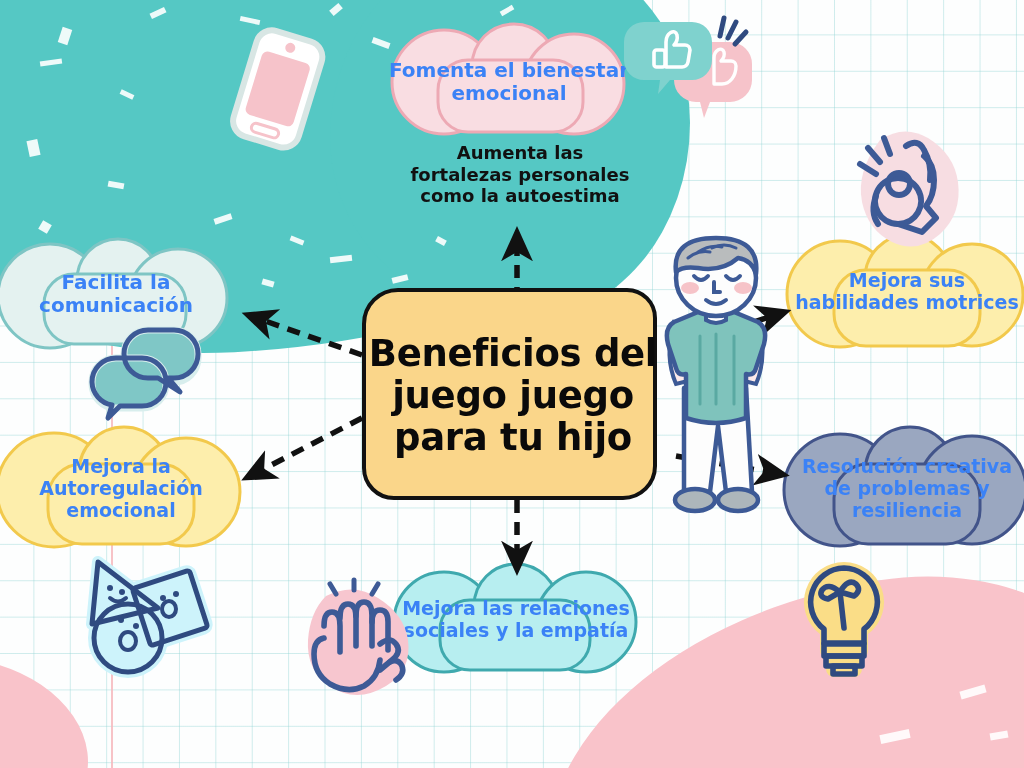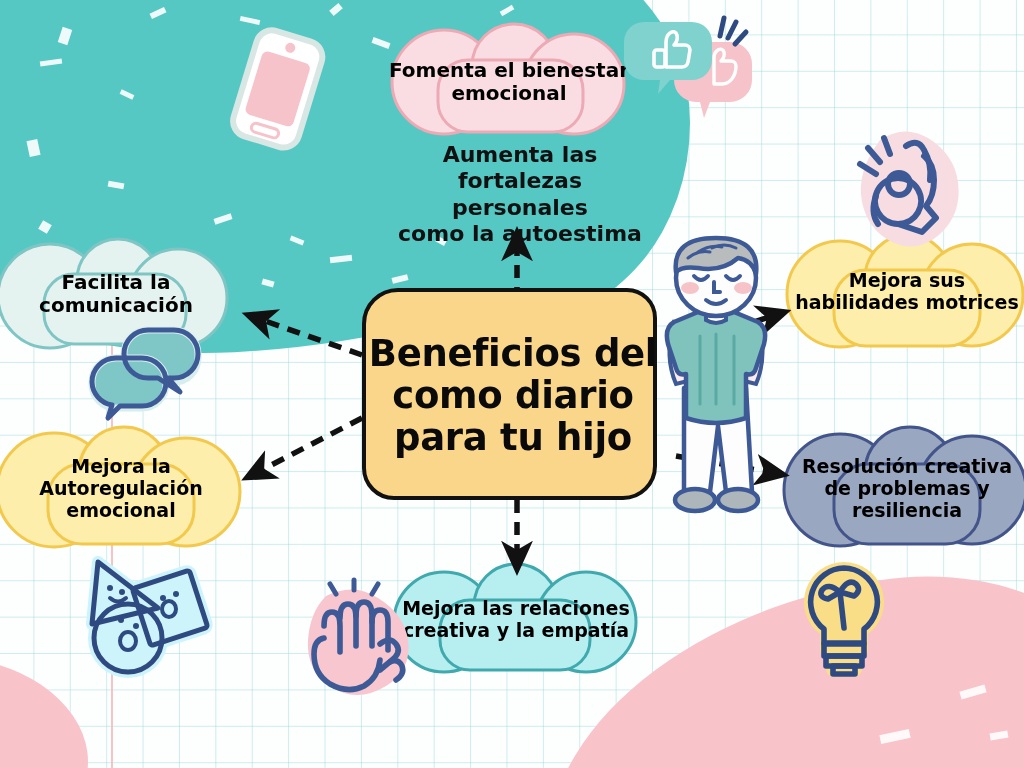--- a/index.html
+++ b/index.html
@@ -49,21 +49,21 @@
     transform:rotate(8deg);
   }
 
   
   .cloud{position:absolute;}
   .cloud svg{position:absolute;left:0;top:0;overflow:visible;}
   .cloud .ctext{
     position:absolute;left:0;top:0;width:100%;height:100%;
     display:flex;align-items:center;justify-content:center;
     text-align:center;line-height:1.16;
-    font-weight:700;color:#000000;
+    font-weight:700;color:#3b82f6;
     padding:0 6px;box-sizing:border-box;
     white-space:pre-line;
   }
 
   
   .center-card{
     position:absolute;left:362px;top:288px;width:295px;height:212px;
     background:#fad68a;
     border:4px solid #111;
     border-radius:36px 30px 34px 32px;
@@ -198,25 +198,25 @@
   <div class="cloud" style="left:382px;top:564px;width:268px;height:110px;">
     <svg width="268" height="110" viewBox="0 0 268 110">
       <g fill="#b7eef0" stroke="#3fa9ae" stroke-width="3">
         <circle cx="62" cy="58" r="50"></circle>
         <circle cx="134" cy="42" r="42"></circle>
         <circle cx="204" cy="58" r="50"></circle>
         <rect x="58" y="36" width="150" height="70" rx="30"></rect>
       </g>
     </svg>
     <div class="ctext" style="font-size:19px;">Mejora las relaciones
-creativa y la empatía</div>
-  </div>
-
-
-  <div class="free-text" style="left:392px;top:142px;width:256px;font-size:22px;">Aumenta las
+sociales y la empatía</div>
+  </div>
+
+
+  <div class="free-text" style="left:392px;top:142px;width:256px;font-size:18px;">Aumenta las
 fortalezas personales
 como la autoestima</div>
 
   <svg class="arrows" width="1024" height="768" viewBox="0 0 1024 768">
     <defs>
       <marker id="ah" markerWidth="7" markerHeight="7" refX="4.6" refY="3.2" orient="auto">
         <path d="M0,0.3 L6.4,3.2 L0,6.1 L1.7,3.2 Z" fill="#111"></path>
       </marker>
     </defs>
     <g stroke="#111" stroke-width="5.5" stroke-dasharray="13 9" fill="none" marker-end="url(#ah)">
@@ -230,21 +230,21 @@
       <path d="M672,348 L782,313"></path>
 
       <path d="M676,456 L780,474"></path>
 
       <path d="M517,500 L517,566"></path>
     </g>
   </svg>
 
   <div class="center-card"></div>
   <div class="center-title">Beneficios del
-como diario
+juego juego
 para tu hijo</div>
 
   <div class="icon" style="left:238px;top:28px;transform:rotate(17deg);">
     <svg width="80" height="120" viewBox="0 0 80 120">
       <rect x="6" y="6" width="68" height="110" rx="16" fill="#ffffff" stroke="#d8e6e4" stroke-width="6"></rect>
       <rect x="15" y="28" width="50" height="66" rx="6" fill="#f6c3ca"></rect>
       <circle cx="40" cy="18" r="5" fill="#f6c3ca"></circle>
       <rect x="26" y="100" width="28" height="9" rx="4.5" fill="none" stroke="#f6c3ca" stroke-width="3"></rect>
     </svg>
   </div>

